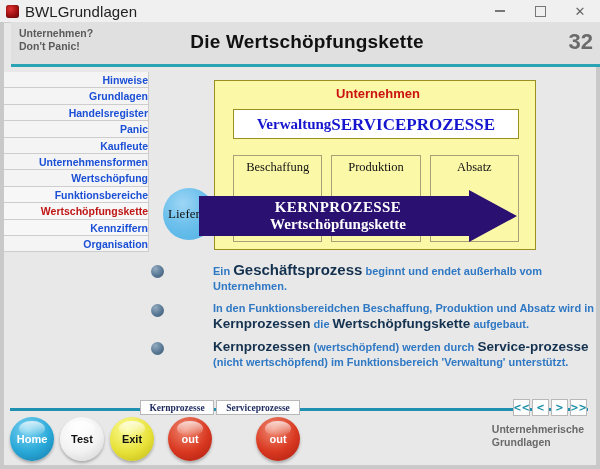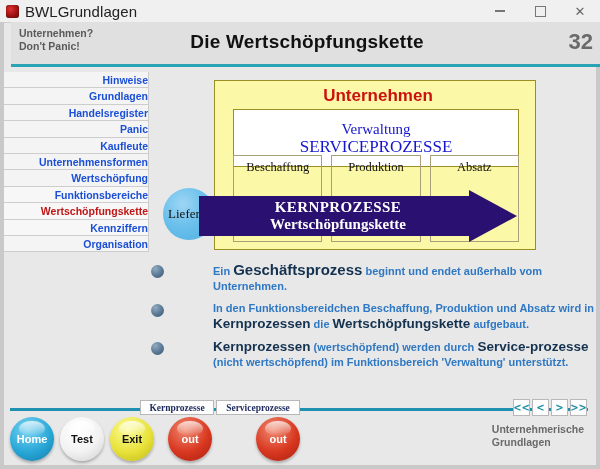--- a/index.html
+++ b/index.html
@@ -59,27 +59,27 @@
   .nav-item.active{color:#c01515;}
 
   
   .stage{position:absolute;left:149px;top:72px;width:447px;height:325px;}
   .yellowbox{
     position:absolute;left:65px;top:8px;width:322px;height:170px;
     background:#fbf8a8;border:1.5px solid #9a8f20;box-sizing:border-box;
   }
   .unternehmen-lbl{
     position:absolute;left:6px;right:0;top:5px;text-align:center;
-    font-size:17px;font-weight:bold;color:#cc1111;
+    font-size:13px;font-weight:bold;color:#cc1111;
   }
   .whitebox{
-    position:absolute;left:18px;top:28px;width:286px;height:58px;
+    position:absolute;left:18px;top:28px;width:286px;height:30px;
     background:#ffffff;border:1.5px solid #9a8f20;box-sizing:border-box;
-    display:flex;flex-direction:column;align-items:center;justify-content:center;
-    font-family:"Liberation Serif",serif;color:#1515cf;font-weight:normal;
+    display:flex;flex-direction:row;align-items:center;justify-content:center;
+    font-family:"Liberation Serif",serif;color:#1515cf;font-weight:bold;
   }
   .whitebox .l1{font-size:15px;line-height:16px;}
   .whitebox .l2{font-size:17px;line-height:19px;}
   .funcboxes{position:absolute;left:18px;top:74px;width:286px;height:87px;display:flex;gap:9px;}
   .funcbox{
     flex:1;border:1px solid #a9a07a;background:transparent;box-sizing:border-box;
     font-family:"Liberation Serif",serif;font-size:12.5px;color:#111;
     text-align:center;padding-top:4px;
   }
   .circle{

